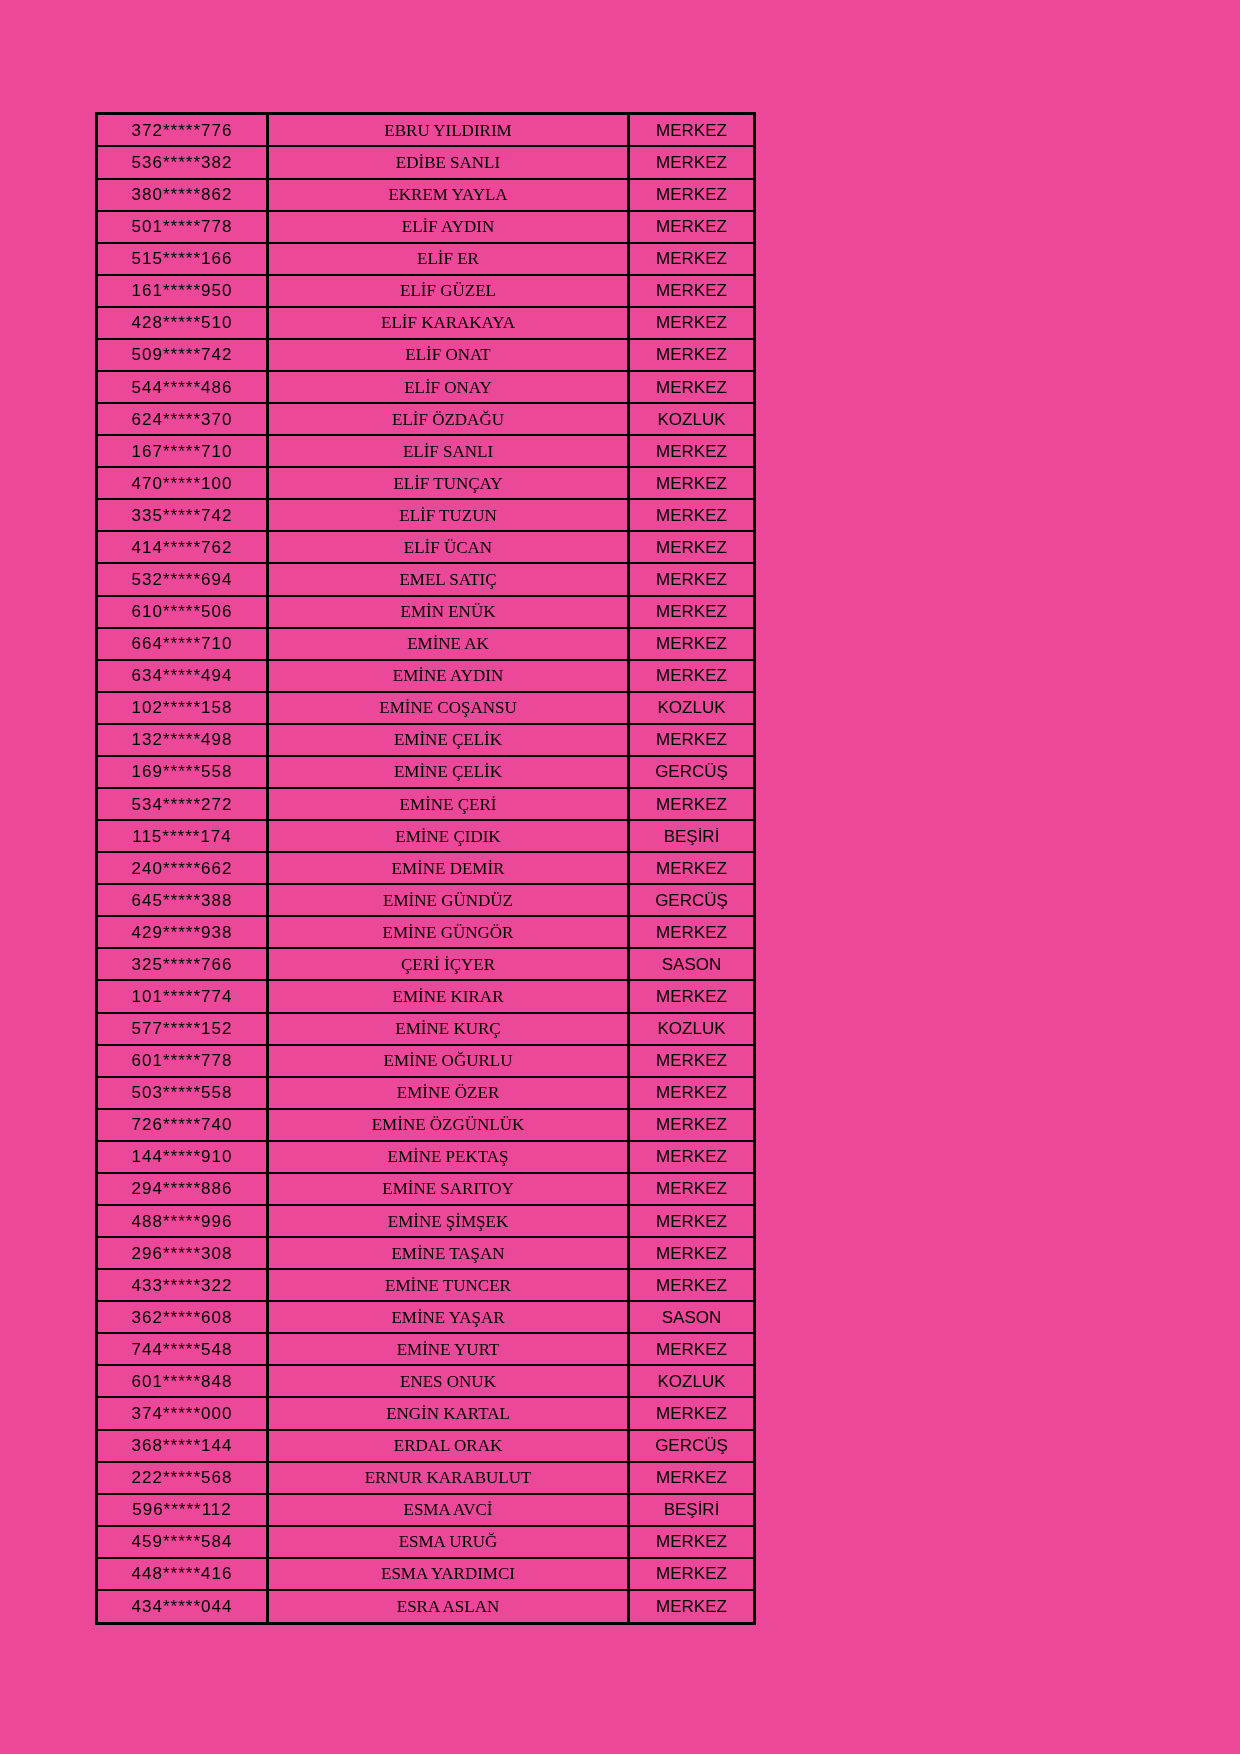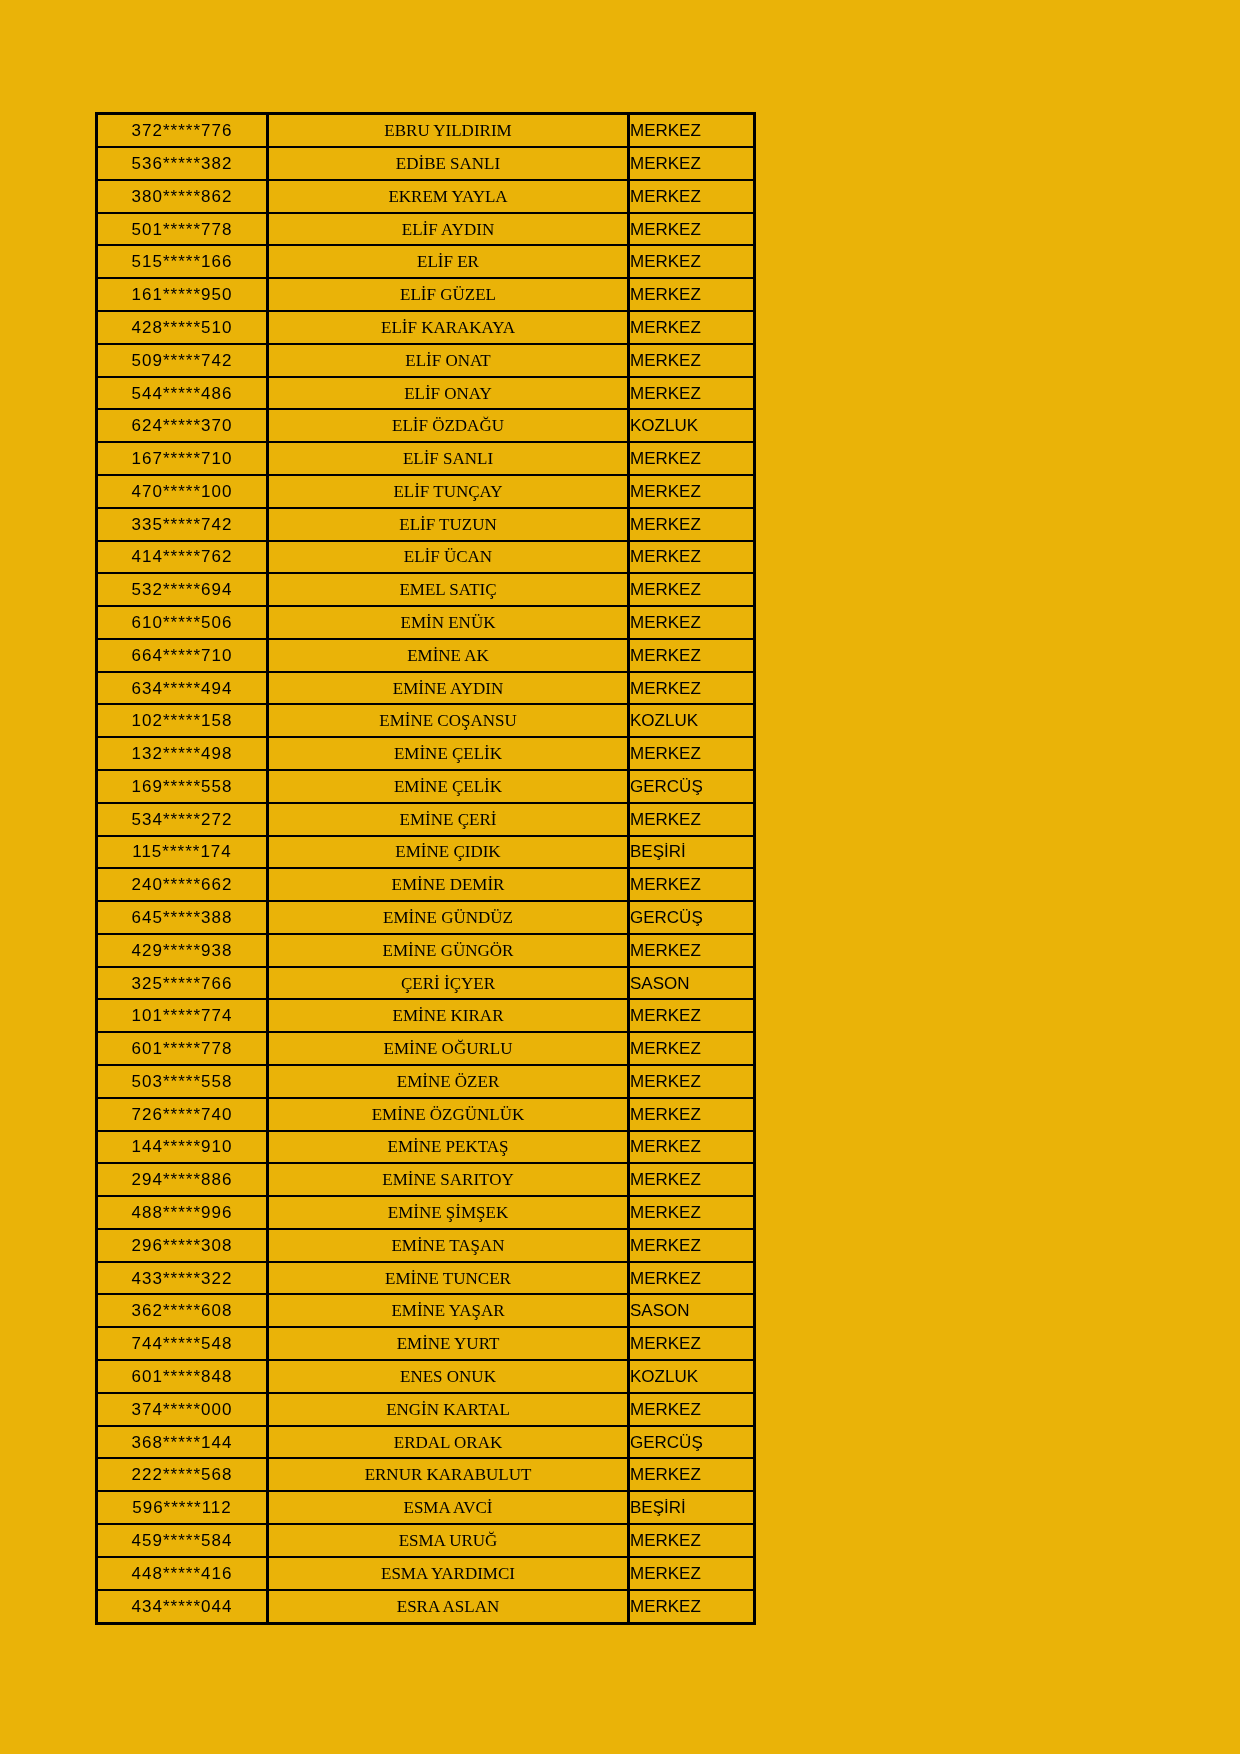--- a/index.html
+++ b/index.html
@@ -10,21 +10,21 @@
   body {
     width: 1240px;
     height: 1754px;
     position: relative;
     font-family: "Liberation Sans", sans-serif;
     color: #000000;
   }
   .page {
     position: absolute;
     inset: 0;
-    background: #eab308;
+    background: #ec4899;
   }
   table.roster {
     position: absolute;
     left: 95px;
     top: 112px;
     width: 658px;
     height: 1513px;
     border-collapse: collapse;
     table-layout: fixed;
     border: 3px solid #000000;
@@ -44,21 +44,21 @@
   td.cell-id {
     text-align: center;
     letter-spacing: 1px;
   }
   td.cell-name {
     text-align: center;
     padding-left: 7px;
     font-family: Liberation Serif, serif;
   }
   td.cell-district {
-    text-align: left;
+    text-align: center;
     margin-left: 12px;
   }
 </style>
 </head>
 <body>
 
 <div class="page">
   <table class="roster">
     <colgroup>
       <col style="width:171px">
@@ -200,20 +200,25 @@
           <td class="cell-id">325*****766</td>
           <td class="cell-name">ÇERİ İÇYER</td>
           <td class="cell-district">SASON</td>
         </tr>
         <tr>
           <td class="cell-id">101*****774</td>
           <td class="cell-name">EMİNE KIRAR</td>
           <td class="cell-district">MERKEZ</td>
         </tr>
         <tr>
+          <td class="cell-id">577*****152</td>
+          <td class="cell-name">EMİNE KURÇ</td>
+          <td class="cell-district">KOZLUK</td>
+        </tr>
+        <tr>
           <td class="cell-id">601*****778</td>
           <td class="cell-name">EMİNE OĞURLU</td>
           <td class="cell-district">MERKEZ</td>
         </tr>
         <tr>
           <td class="cell-id">503*****558</td>
           <td class="cell-name">EMİNE ÖZER</td>
           <td class="cell-district">MERKEZ</td>
         </tr>
         <tr>

